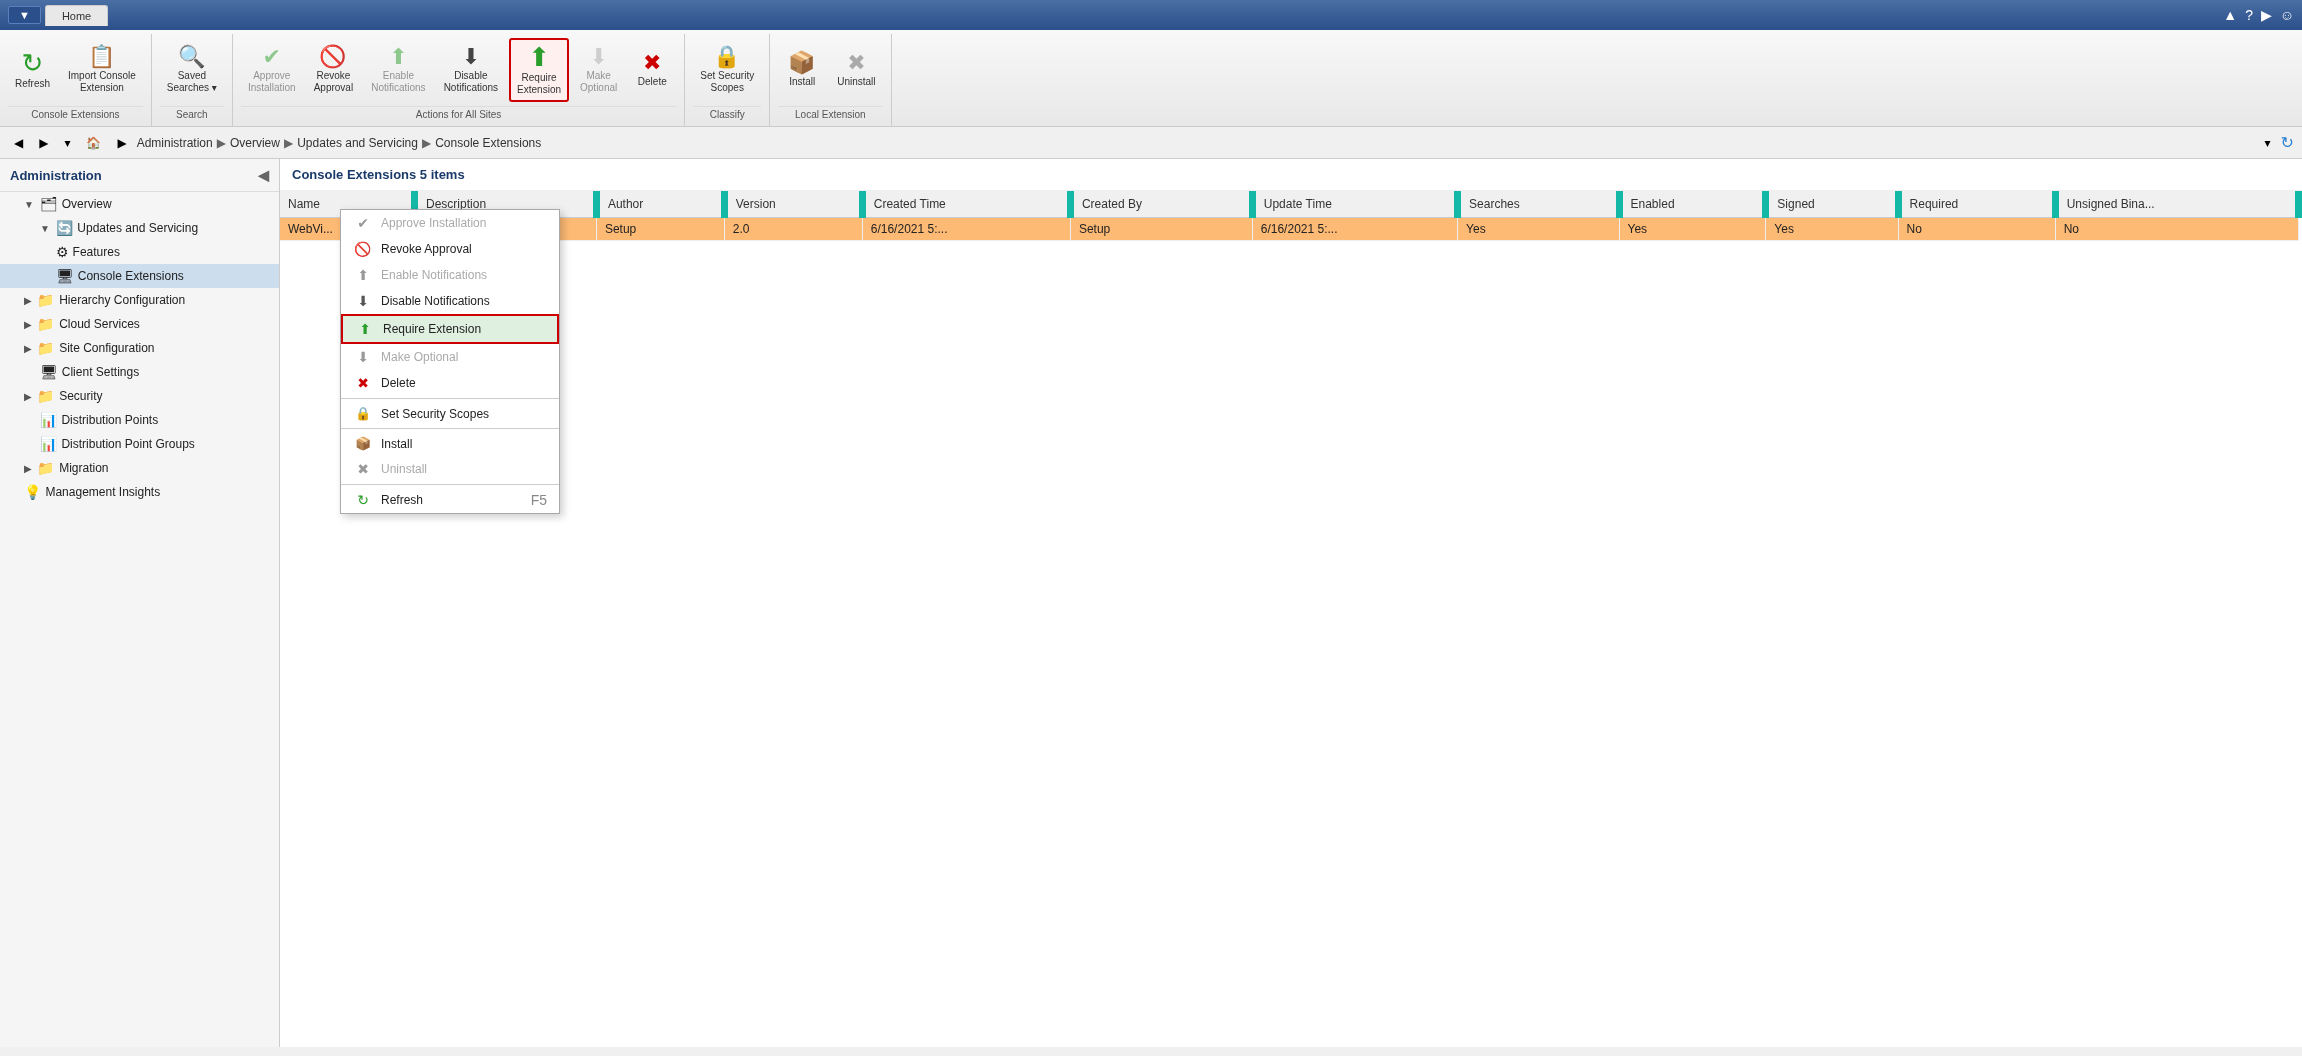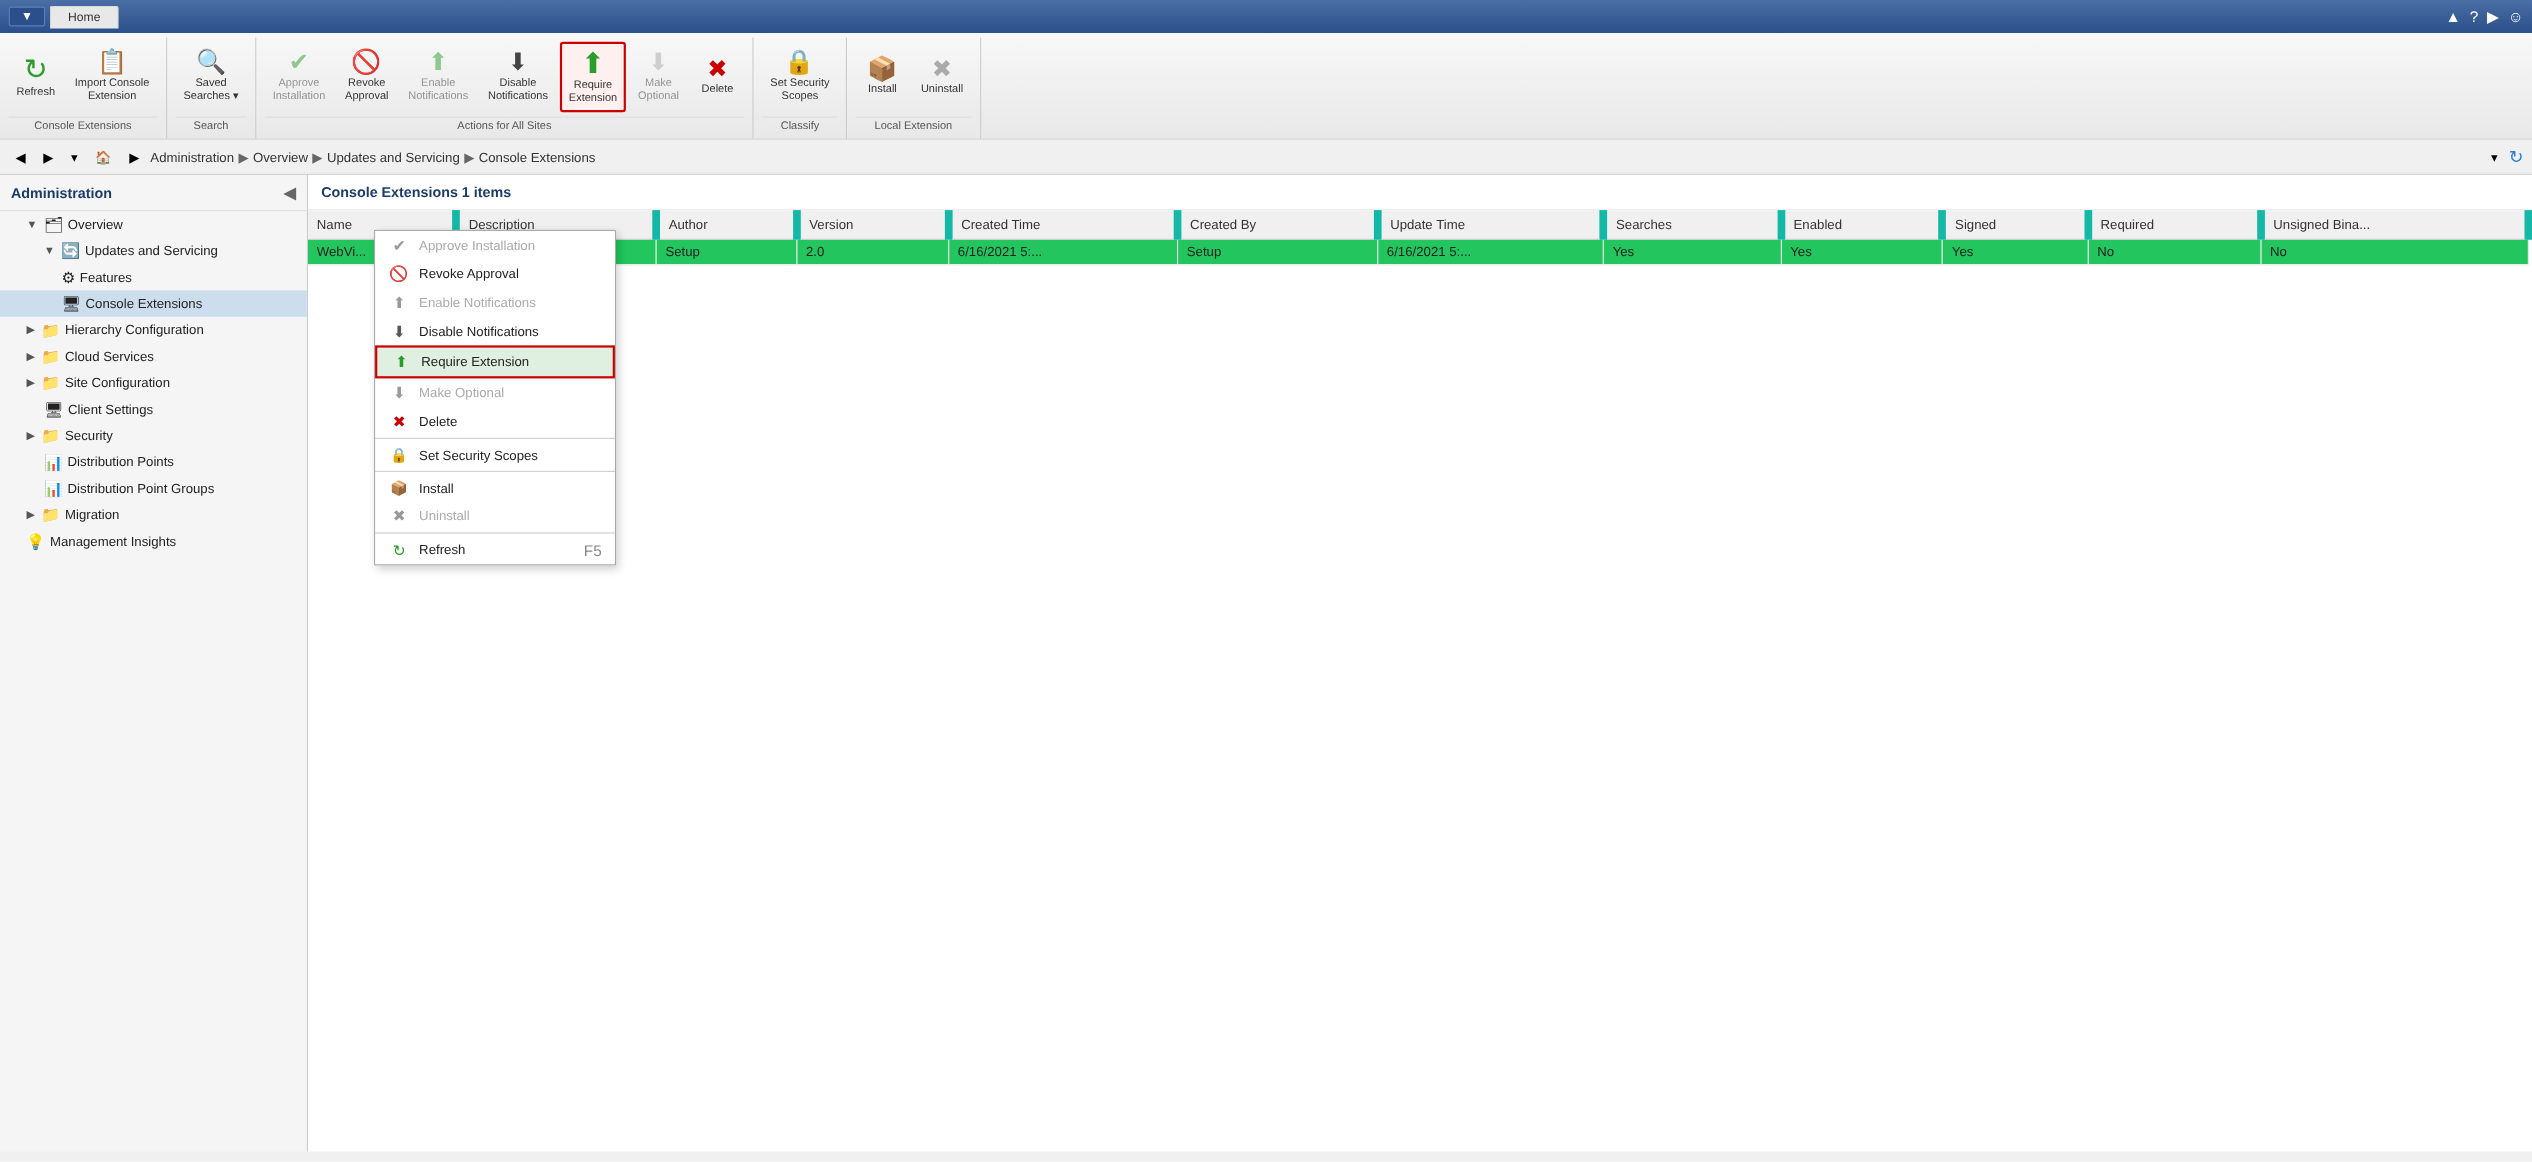--- a/index.html
+++ b/index.html
@@ -215,21 +215,21 @@
       color: #333;
       white-space: nowrap;
     }
     .data-table td {
       border-bottom: 1px solid #eee;
       border-right: 1px solid #eee;
       padding: 4px 8px;
       white-space: nowrap;
       color: #222;
     }
-    .data-table tr.selected-row { background: #22c55e; margin-left: 10px; }
+    .data-table tr.selected-row { background: #fdba74; margin-left: 10px; }
 
     
     .context-menu {
       position: absolute;
       top: 50px;
       left: 60px;
       width: 220px;
       background: white;
       border: 1px solid #aaa;
       box-shadow: 3px 3px 8px rgba(0,0,0,0.2);
@@ -454,21 +454,21 @@
     </div>
 
     <div class="sidebar-item indent1">
       <span class="item-icon">💡</span>
       <span>Management Insights</span>
     </div>
   </div>
 
   <div class="content">
     <div class="content-header">
-      <span>Console Extensions 1 items</span>
+      <span>Console Extensions 5 items</span>
     </div>
 
     <table class="data-table">
       <thead>
         <tr>
           <th>Name</th>
           <th>Description</th>
           <th>Author</th>
           <th>Version</th>
           <th>Created Time</th>

